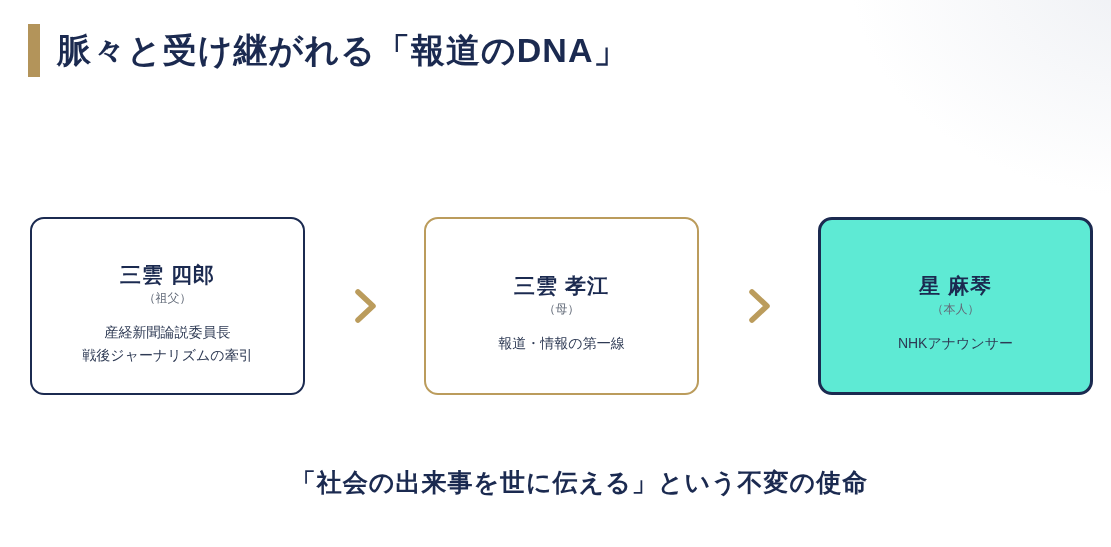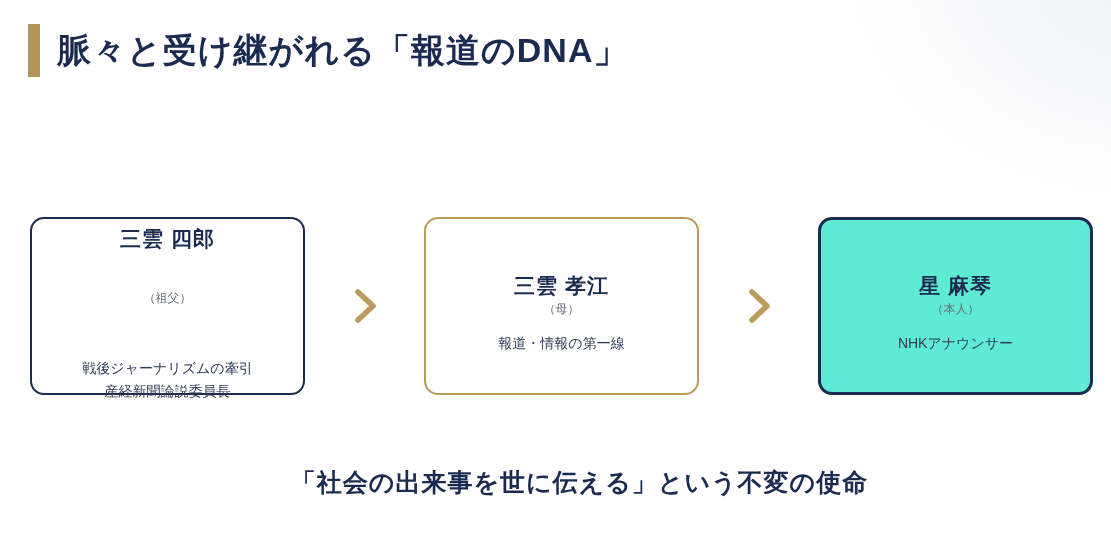--- a/index.html
+++ b/index.html
@@ -56,21 +56,21 @@
     flex: 0 0 275px;
     border-radius: 14px;
     background: #ffffff;
     display: flex;
     flex-direction: column;
     align-items: center;
     justify-content: center;
     padding-top: 16px;
     text-align: center;
   }
-  .card.border-navy  { border: 2px solid #1b2a50; gap: 36px; }
+  .card.border-navy  { border: 2px solid #1b2a50; }
   .card.border-gold  { border: 2px solid #bb9c5c; }
   .card.highlight    { border: 3px solid #1b2a50; background: #5eead4; }
 
   .card-name {
     font-size: 21px;
     font-weight: bold;
     color: #1b2a50;
     letter-spacing: 1px;
   }
   .card-relation {
@@ -119,22 +119,22 @@
   <div class="accent-bar"></div>
   <h1 class="page-title">脈々と受け継がれる「報道のDNA」</h1>
 </div>
 
 <div class="lineage-row">
 
   <div class="card border-navy">
     <div class="card-name">三雲 四郎</div>
     <div class="card-relation">（祖父）</div>
     <div class="card-desc">
+      <div>産経新聞論説委員長</div>
       <div>戦後ジャーナリズムの牽引</div>
-      <div>産経新聞論説委員長</div>
     </div>
   </div>
 
   <div class="arrow-cell">
     <svg class="chevron" viewBox="0 0 26 38" aria-hidden="true">
       <polyline points="6,5 21,19 6,33" fill="none" stroke="currentColor" stroke-width="5.5" stroke-linecap="round" stroke-linejoin="round"></polyline>
     </svg>
   </div>
 
   <div class="card border-gold">

